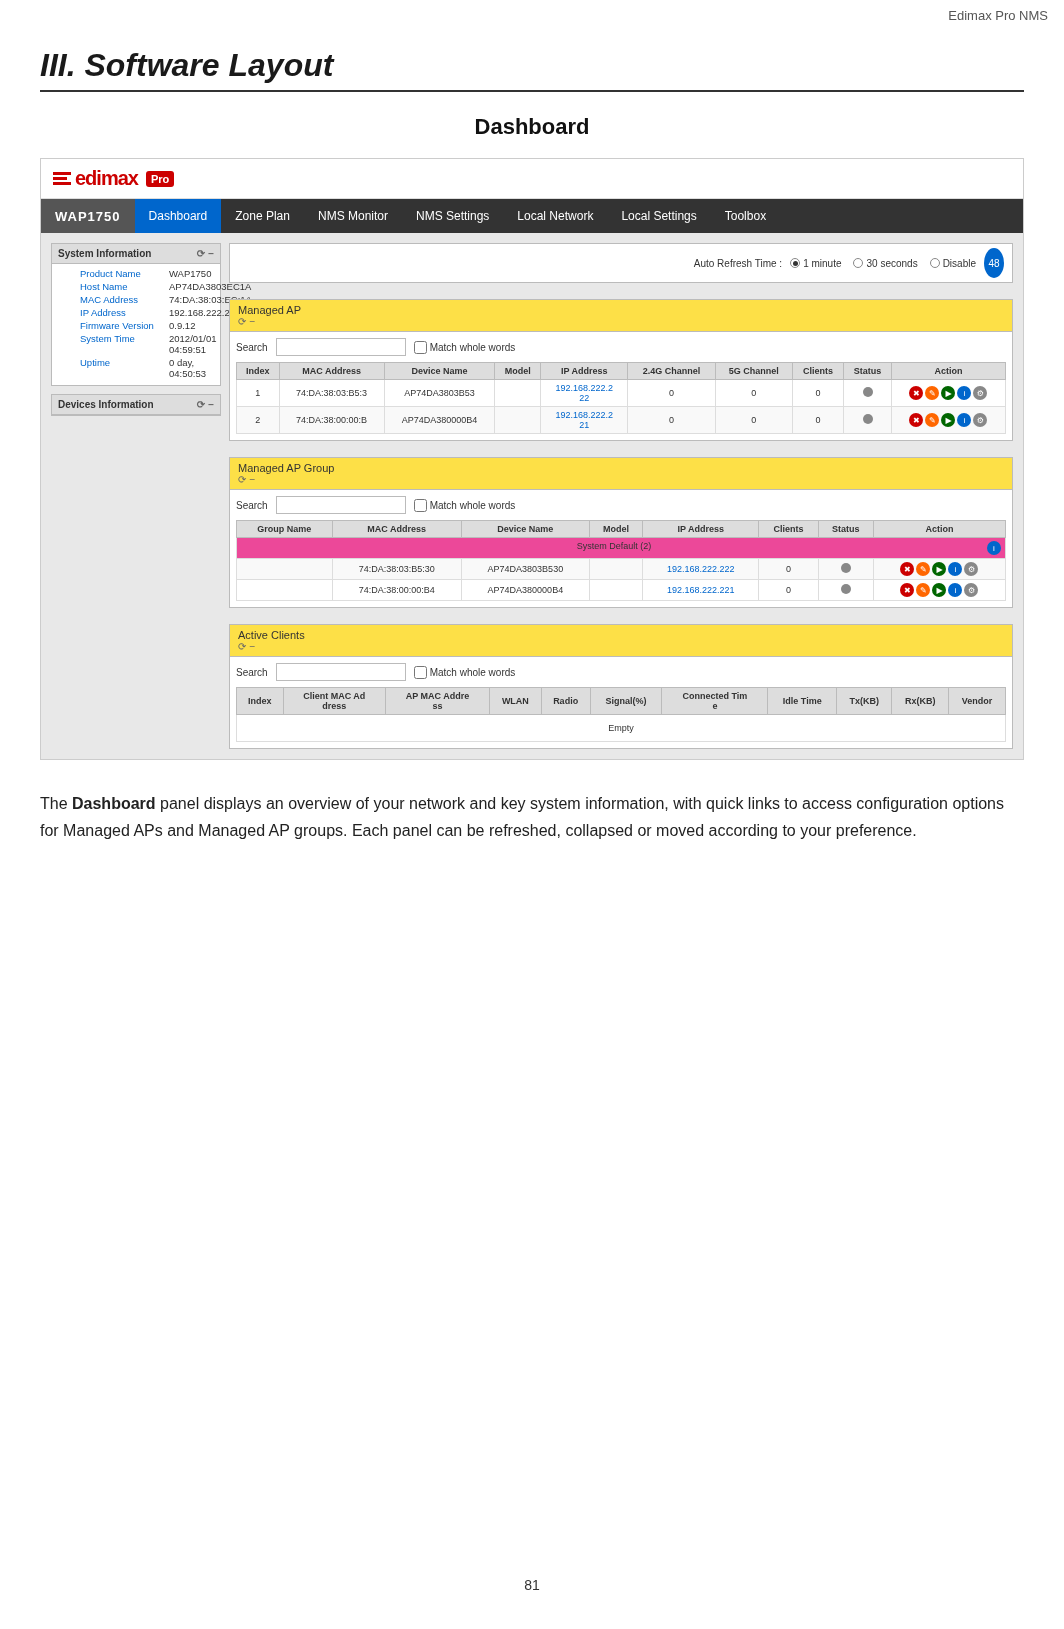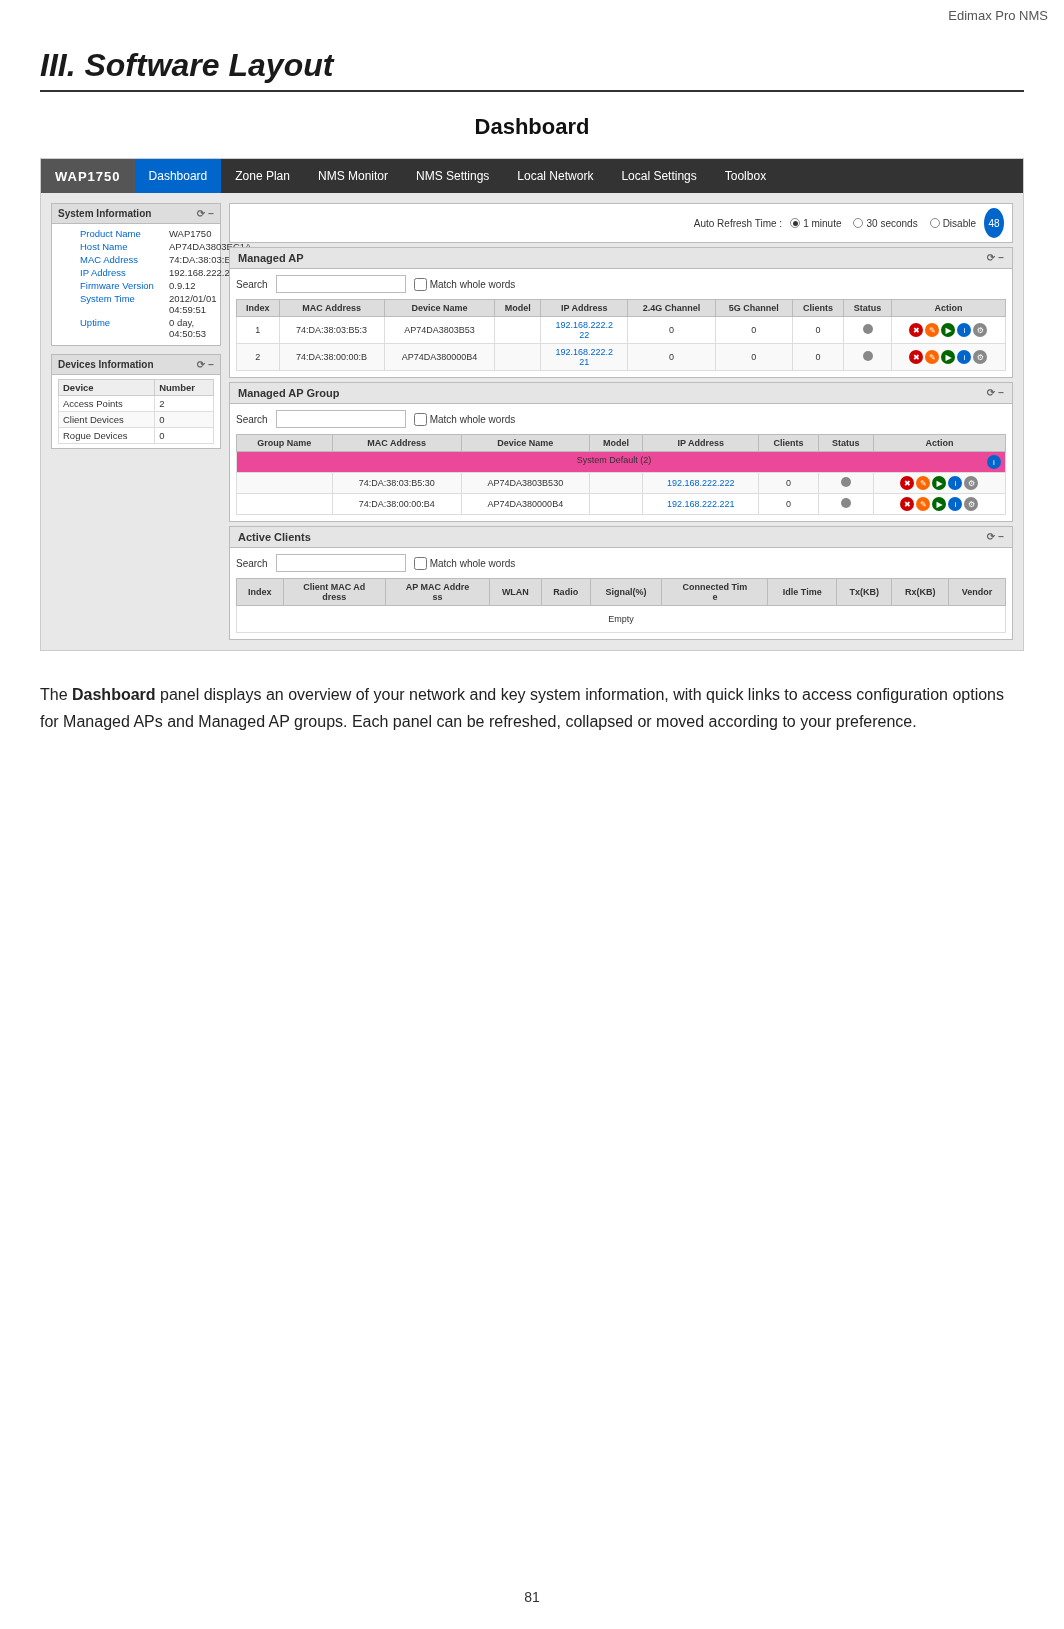--- a/index.html
+++ b/index.html
@@ -198,21 +198,21 @@
       border: 1px solid #ddd;
     }
     .device-table tr:nth-child(even) td {
       background: #f9f9f9;
     }
     
     .right-panel {
       flex: 1;
       display: flex;
       flex-direction: column;
-      gap: 4px;
+      gap: 16px;
     }
     
     .refresh-bar {
       background: #fff;
       border: 1px solid #bbb;
       padding: 4px 8px;
       display: flex;
       align-items: center;
       justify-content: flex-end;
       gap: 8px;
@@ -255,27 +255,28 @@
       align-items: center;
       justify-content: center;
       font-size: 10px;
     }
     
     .managed-panel {
       background: #fff;
       border: 1px solid #bbb;
     }
     .managed-panel-header {
-      background: #e5e5e5;
+      background: #fde047;
       padding: 4px 8px;
-      font-weight: bold;
+      font-weight: normal;
       font-size: 11px;
       display: flex;
       justify-content: space-between;
       border-bottom: 1px solid #bbb;
+      flex-direction: column;
     }
     .managed-panel-body {
       padding: 6px;
     }
     .search-row {
       display: flex;
       align-items: center;
       gap: 8px;
       margin-bottom: 6px;
     }
@@ -349,21 +350,21 @@
     }
     .description-text strong {
       font-weight: bold;
     }
     
     .page-number {
       text-align: center;
       font-size: 14px;
       color: #333;
       position: absolute;
-      bottom: 24px;
+      bottom: 36px;
       left: 0;
       right: 0;
     }
     
     .group-row td {
       background: #ec4899;
       font-weight: normal;
     }
   </style>
 </head>
@@ -379,20 +380,31 @@
     <span>III.</span>
     <span>Software Layout</span>
   </h1>
   <hr class="title-underline">
 
 
   <h2 class="dashboard-heading">Dashboard</h2>
 
   <div class="screenshot-container">
 
+    <div class="logo-bar">
+      <div class="logo-edimax">
+        <div class="logo-lines">
+          <div class="logo-line"></div>
+          <div class="logo-line"></div>
+          <div class="logo-line"></div>
+        </div>
+        <span class="logo-text">edimax</span>
+        <span class="logo-pro">Pro</span>
+      </div>
+    </div>
 
     <div class="nav-bar">
       <div class="nav-brand">WAP1750</div>
       <div class="nav-item active">Dashboard</div>
       <div class="nav-item">Zone Plan</div>
       <div class="nav-item">NMS Monitor</div>
       <div class="nav-item">NMS Settings</div>
       <div class="nav-item">Local Network</div>
       <div class="nav-item">Local Settings</div>
       <div class="nav-item">Toolbox</div>
@@ -442,44 +454,20 @@
           </div>
         </div>
 
         <div class="panel-box">
           <div class="panel-header">
             <span>Devices Information</span>
             <div class="panel-header-icons">
               <span>⟳</span>
               <span>−</span>
             </div>
-          </div>
-          <div class="panel-body">
-            <table class="device-table">
-              <thead>
-                <tr>
-                  <th>Device</th>
-                  <th>Number</th>
-                </tr>
-              </thead>
-              <tbody>
-                <tr>
-                  <td>Access Points</td>
-                  <td>2</td>
-                </tr>
-                <tr>
-                  <td>Client Devices</td>
-                  <td>0</td>
-                </tr>
-                <tr>
-                  <td>Rogue Devices</td>
-                  <td>0</td>
-                </tr>
-              </tbody>
-            </table>
           </div>
         </div>
 
       </div>
 
       <div class="right-panel">
 
         <div class="refresh-bar">
           <span class="refresh-label">Auto Refresh Time :</span>
           <div class="radio-group">

